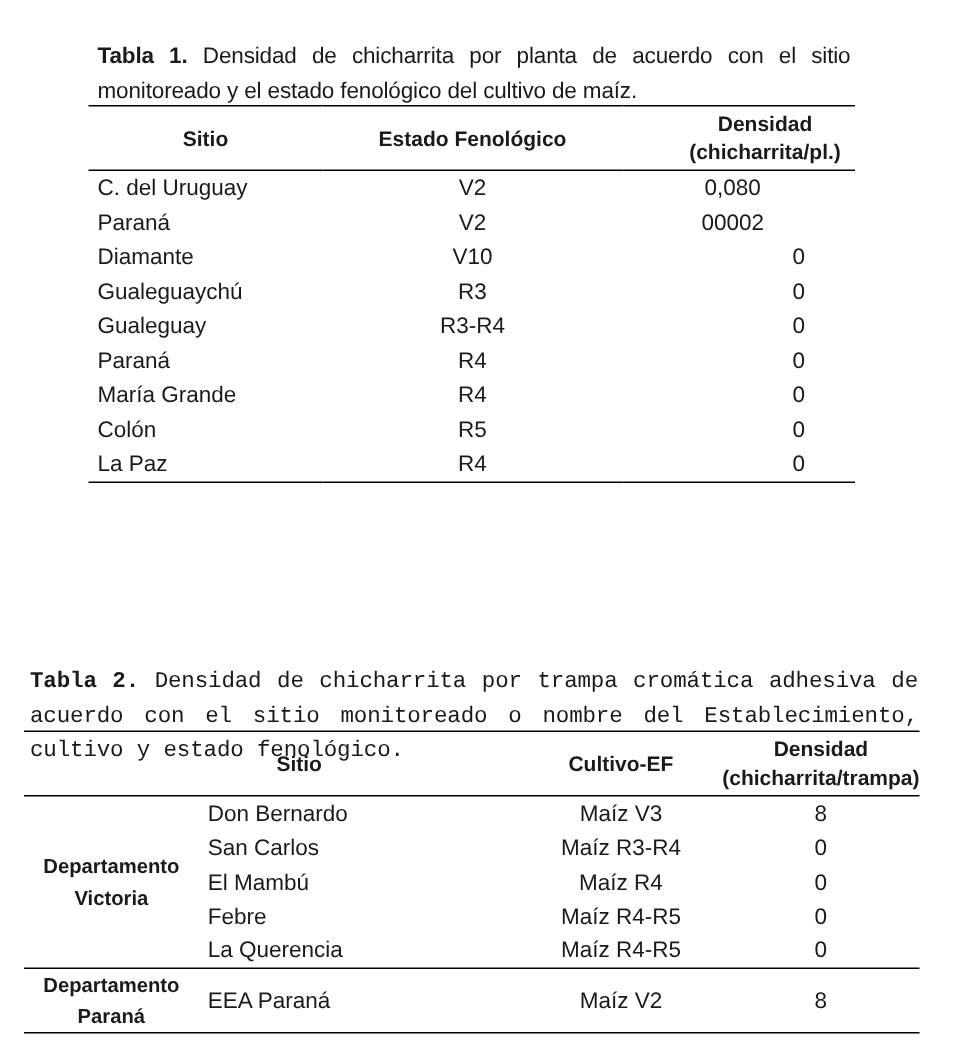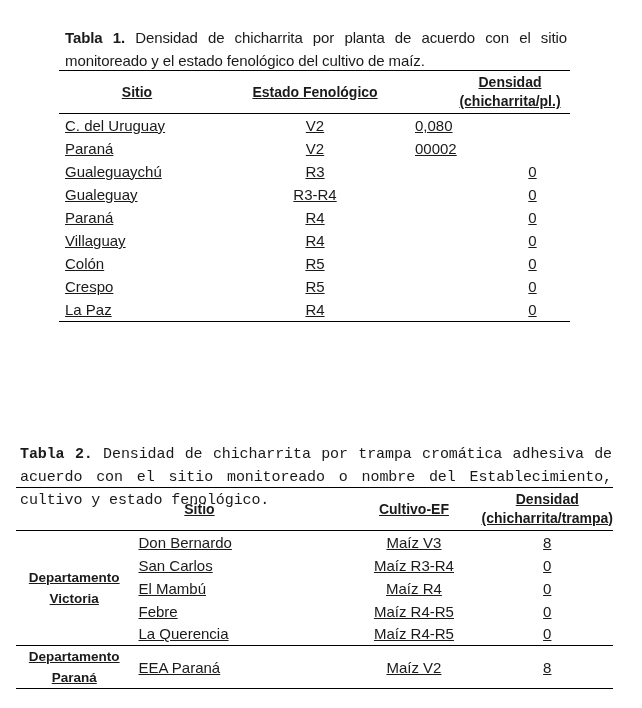--- a/index.html
+++ b/index.html
@@ -9,32 +9,32 @@
     color: #1a1a1a;
   }
   .caption {
     position: absolute; font-size: 15px; line-height: 23px; text-align: justify;
     letter-spacing: -0.1px;
   }
   .caption b { font-weight: bold; }
   #cap1 { left: 65px; top: 11px; width: 502px; }
   #cap2 { left: 20px; top: 428px; width: 592px; font-family: Liberation Mono, monospace; }
 
-  .tbl { position: absolute; border-collapse: collapse; font-size: 15px; text-decoration: underline; }
+  .tbl { position: absolute; border-collapse: collapse; font-size: 15px; }
   .tbl th { font-weight: bold; font-size: 14px; line-height: 19px; }
   .tbl td, .tbl th { padding: 0; }
 
   
   #t1 { left: 59px; top: 70px; width: 511px; border-top: 1.5px solid #000; border-bottom: 1.5px solid #000; }
   #t1 thead tr { height: 43px; border-bottom: 1.5px solid #000; }
   #t1 tbody tr { height: 23.1px; }
   #t1 .c-site { width: 150px; text-align: left; padding-left: 6px; }
   #t1 th.c-site { text-align: center; padding-left: 0; }
   #t1 .c-stage { width: 200px; text-align: center; }
-  #t1 .c-dens { text-align: left; padding-right: 8px; }
+  #t1 .c-dens { text-align: center; padding-right: 8px; }
   #t1 td.c-dens.zero { text-align: center; padding-right: 0; padding-left: 80px; }
   #t1 th.c-dens { text-align: right; padding-right: 0; }
 
   
   #t2 { left: 16px; top: 487px; width: 597px; border-top: 1.5px solid #000; border-bottom: 1.5px solid #000; }
   #t2 thead tr { height: 43px; border-bottom: 1.5px solid #000; }
   #t2 tbody tr { height: 23px; }
   #t2 tbody tr.last-group { border-bottom: 1.5px solid #000; margin-top: 39px; }
   #t2 tbody tr.single { height: 39px; }
   #t2 .c-dept { width: 118px; text-align: center; font-weight: bold; font-size: 13.5px; line-height: 21px; }
@@ -66,46 +66,46 @@
         <td class="c-site">C. del Uruguay</td>
         <td class="c-stage">V2</td>
         <td class="c-dens">0,080</td>
       </tr>
       <tr>
         <td class="c-site">Paraná</td>
         <td class="c-stage">V2</td>
         <td class="c-dens">00002</td>
       </tr>
       <tr>
+        <td class="c-site">Diamante</td>
+        <td class="c-stage">V10</td>
+        <td class="c-dens zero">0</td>
+      </tr>
+      <tr>
         <td class="c-site">Gualeguaychú</td>
         <td class="c-stage">R3</td>
         <td class="c-dens zero">0</td>
       </tr>
       <tr>
         <td class="c-site">Gualeguay</td>
         <td class="c-stage">R3-R4</td>
         <td class="c-dens zero">0</td>
       </tr>
       <tr>
         <td class="c-site">Paraná</td>
         <td class="c-stage">R4</td>
         <td class="c-dens zero">0</td>
       </tr>
       <tr>
-        <td class="c-site">Villaguay</td>
+        <td class="c-site">María Grande</td>
         <td class="c-stage">R4</td>
         <td class="c-dens zero">0</td>
       </tr>
       <tr>
         <td class="c-site">Colón</td>
-        <td class="c-stage">R5</td>
-        <td class="c-dens zero">0</td>
-      </tr>
-      <tr>
-        <td class="c-site">Crespo</td>
         <td class="c-stage">R5</td>
         <td class="c-dens zero">0</td>
       </tr>
       <tr>
         <td class="c-site">La Paz</td>
         <td class="c-stage">R4</td>
         <td class="c-dens zero">0</td>
       </tr>
     </tbody>
 </table>

